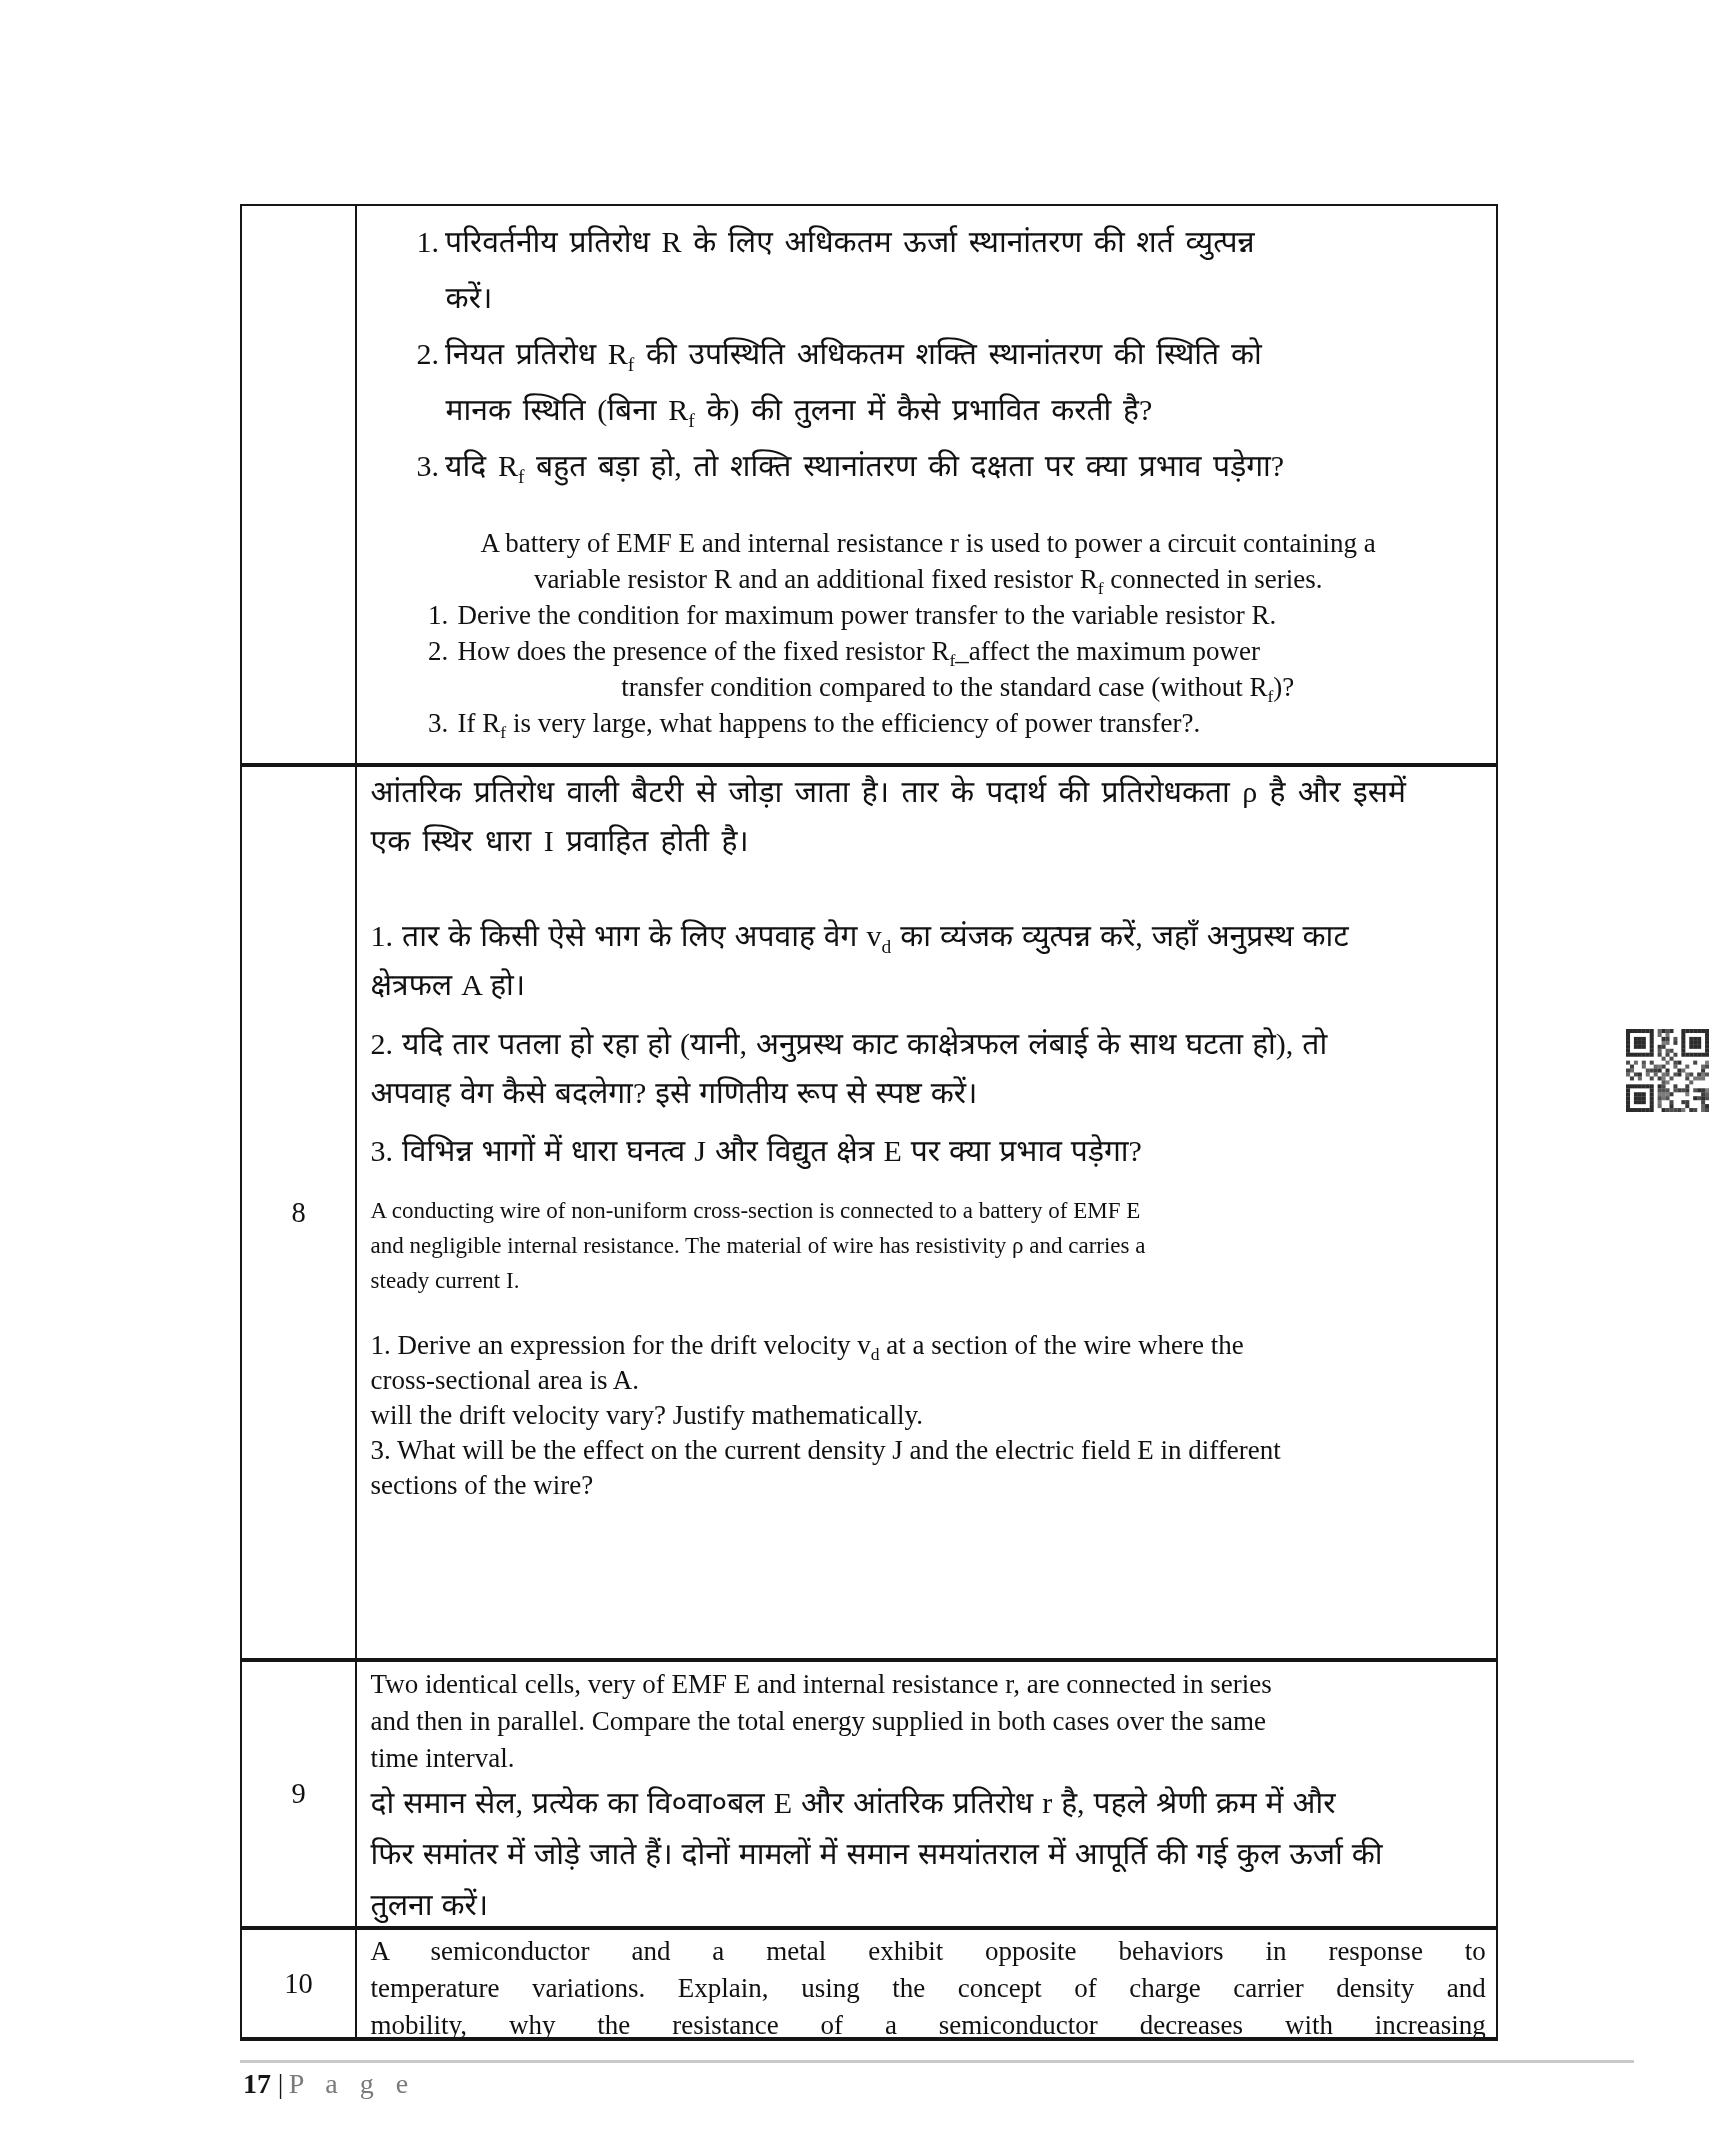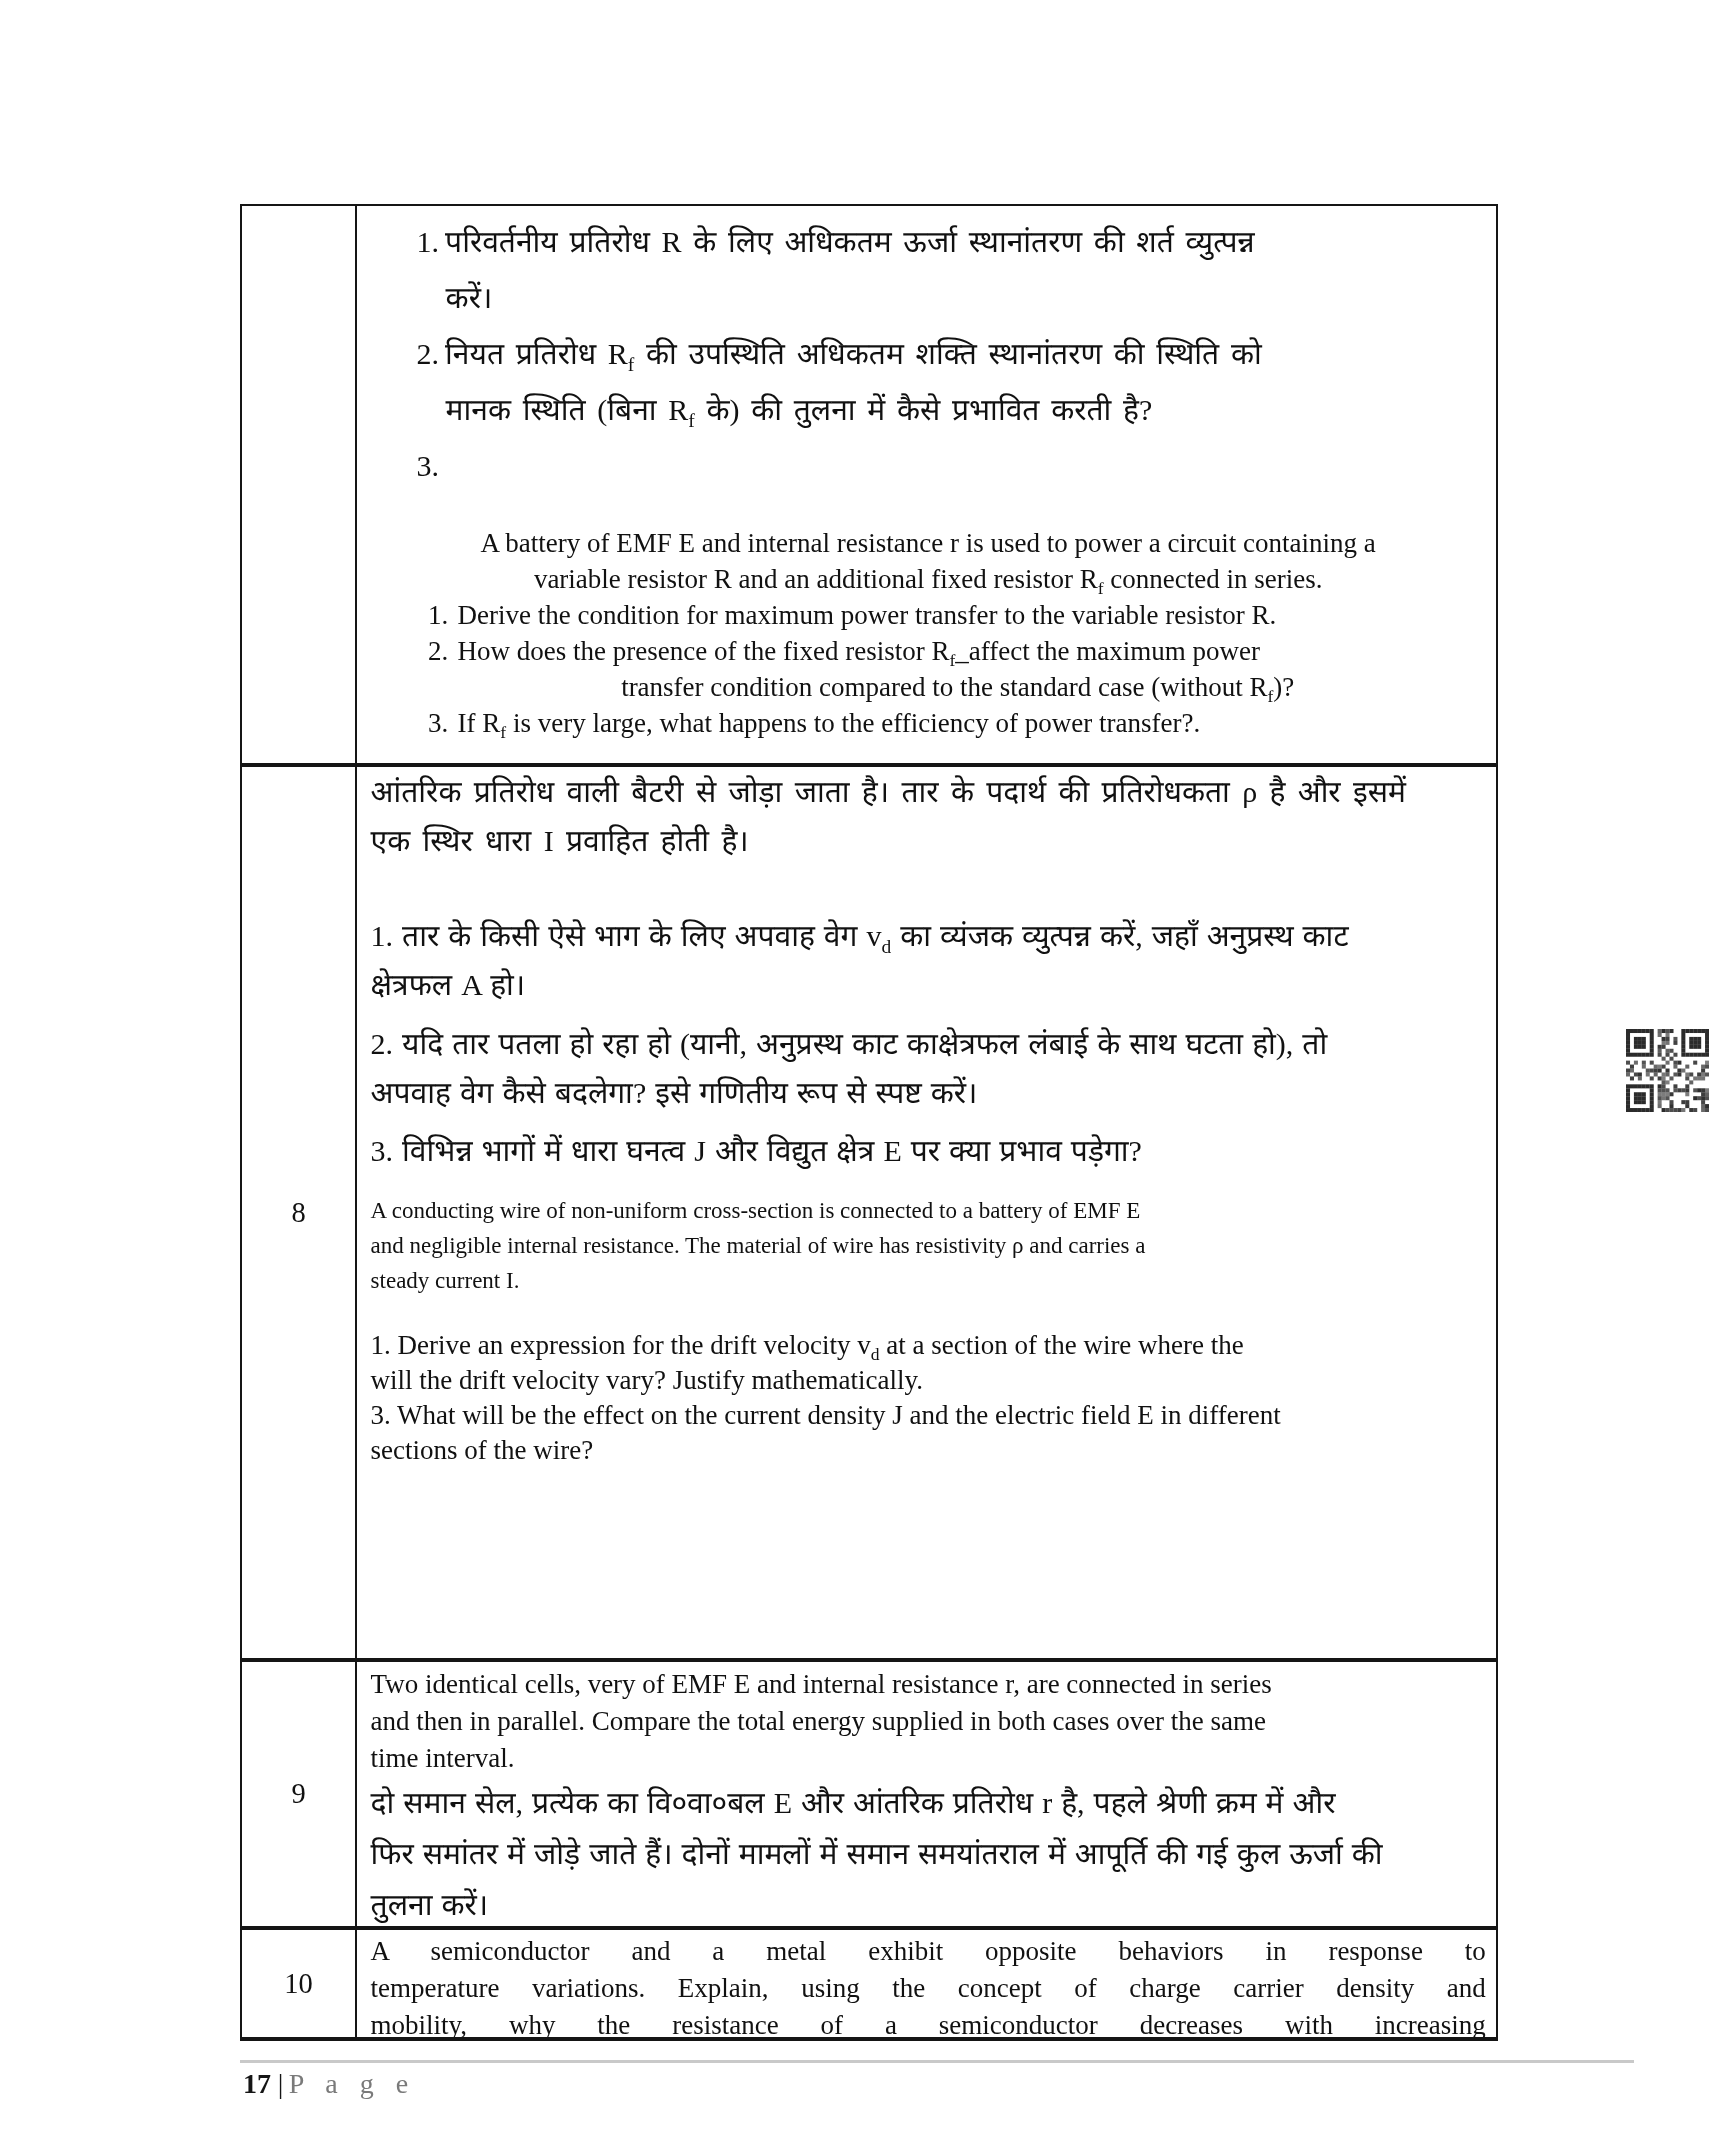--- a/index.html
+++ b/index.html
@@ -91,20 +91,21 @@
           <span>परिवर्तनीय प्रतिरोध R के लिए अधिकतम ऊर्जा स्थानांतरण की शर्त व्युत्पन्न</span>
         </div>
       <div class="hl7 cont">करें।</div>
       <div class="hl7 numline">
           <span class="n7">2.</span>
           <span>नियत प्रतिरोध R<sub>f</sub> की उपस्थिति अधिकतम शक्ति स्थानांतरण की स्थिति को</span>
         </div>
       <div class="hl7 cont">मानक स्थिति (बिना R<sub>f</sub> के) की तुलना में कैसे प्रभावित करती है?</div>
       <div class="hl7 numline">
           <span class="n7">3.</span>
+          <span>यदि R<sub>f</sub> बहुत बड़ा हो, तो शक्ति स्थानांतरण की दक्षता पर क्या प्रभाव पड़ेगा?</span>
         </div>
 
       <div class="el egap">A battery of EMF E and internal resistance r is used to power a circuit containing a</div>
       <div class="el">variable resistor R and an additional fixed resistor R<sub>f</sub> connected in series.</div>
       <div class="el numline">
           <span class="ne">1.</span>
           <span>Derive the condition for maximum power transfer to the variable resistor R.</span>
         </div>
       <div class="el numline">
           <span class="ne">2.</span>
@@ -130,20 +131,21 @@
       <div class="hi8">क्षेत्रफल A हो।</div>
       <div class="hi8 item">2. यदि तार पतला हो रहा हो (यानी, अनुप्रस्थ काट काक्षेत्रफल लंबाई के साथ घटता हो), तो</div>
       <div class="hi8">अपवाह वेग कैसे बदलेगा? इसे गणितीय रूप से स्पष्ट करें।</div>
       <div class="hi8 item">3. विभिन्न भागों में धारा घनत्व J और विद्युत क्षेत्र E पर क्या प्रभाव पड़ेगा?</div>
 
       <div class="ep8 block">A conducting wire of non-uniform cross-section is connected to a battery of EMF E</div>
       <div class="ep8">and negligible internal resistance. The material of wire has resistivity ρ and carries a</div>
       <div class="ep8">steady current I.</div>
 
       <div class="ei8 block">1. Derive an expression for the drift velocity v<sub>d</sub> at a section of the wire where the</div>
+      <div class="ei8">cross-sectional area is A.</div>
       <div class="ei8">will the drift velocity vary? Justify mathematically.</div>
       <div class="ei8">3. What will be the effect on the current density J and the electric field E in different</div>
       <div class="ei8">sections of the wire?</div>
     </div>
   </div>
 
   <div class="trow sep r9">
     <div class="c1">
       <span>9</span>
     </div>

